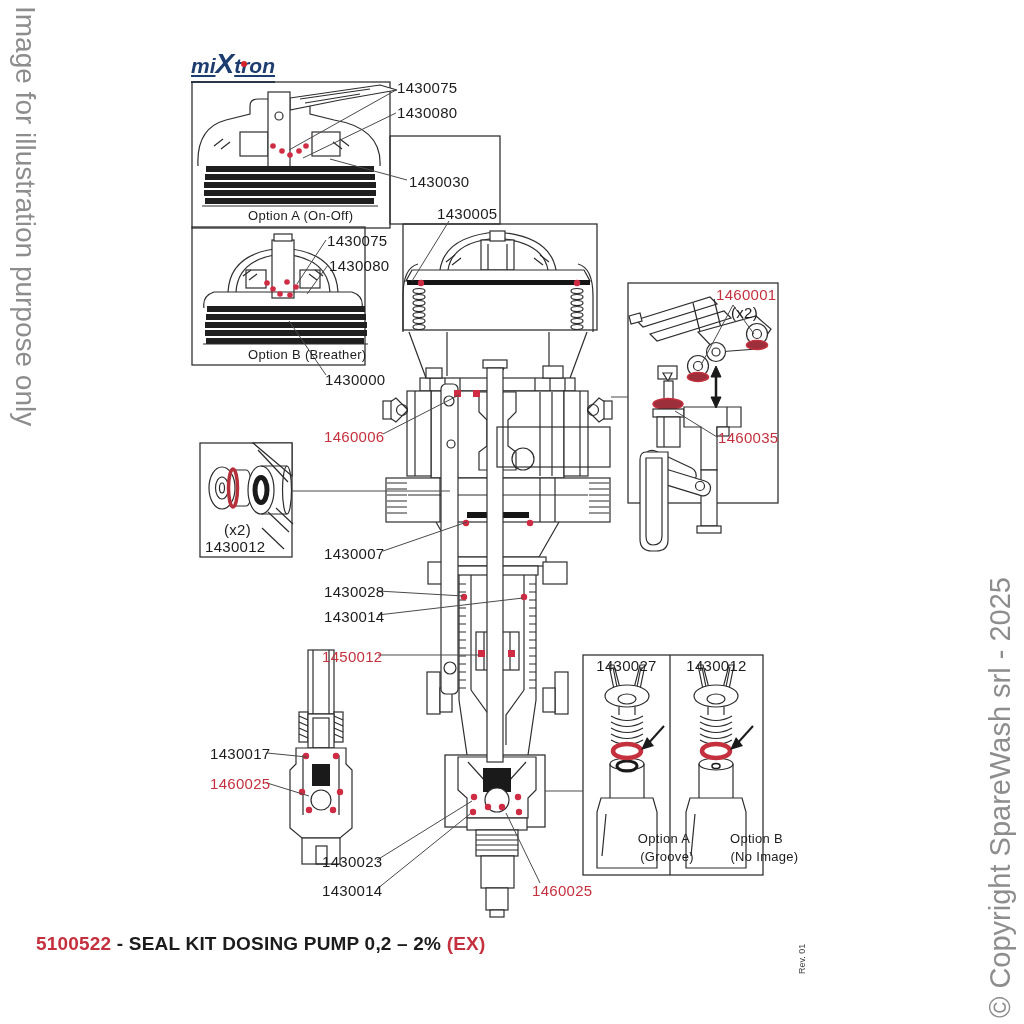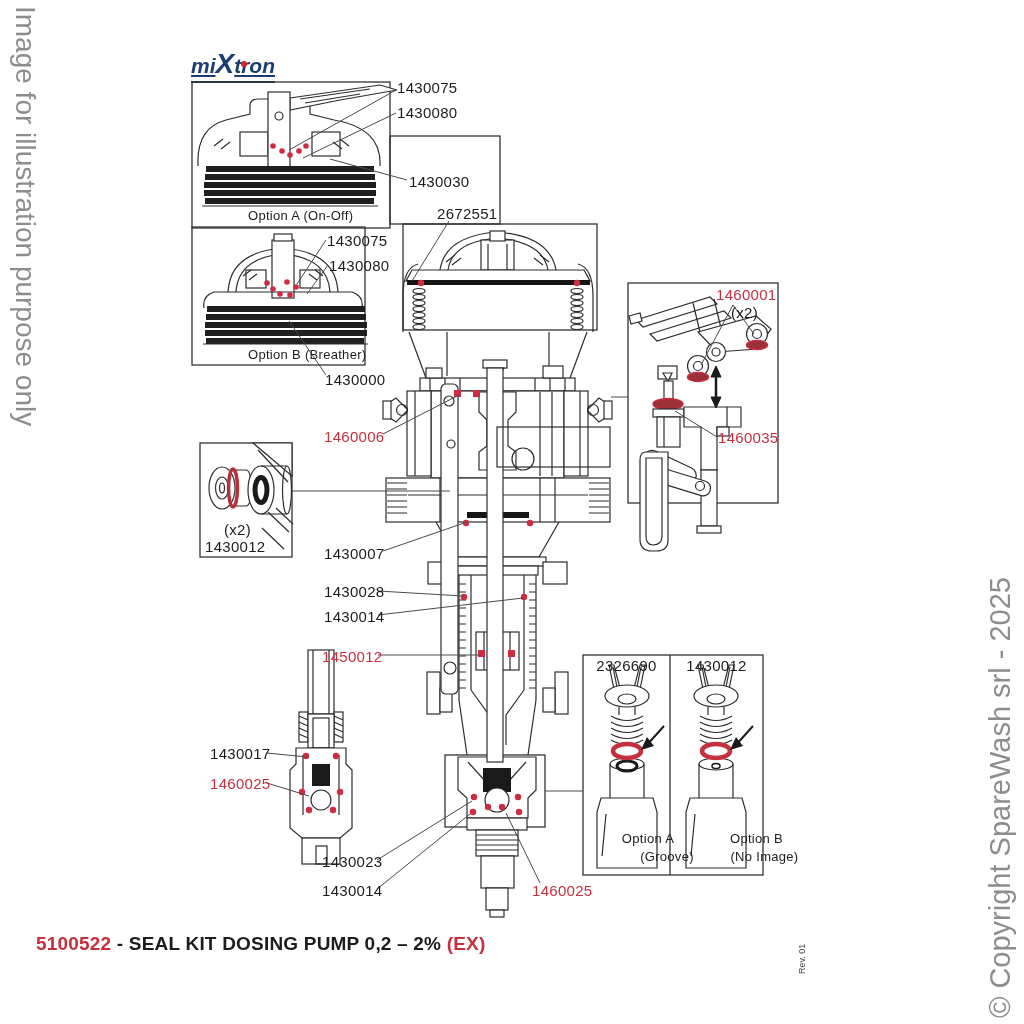--- a/index.html
+++ b/index.html
@@ -364,45 +364,45 @@
       <line x1="733" y1="305" x2="701" y2="365"></line>
       <line x1="717" y1="437" x2="675" y2="411"></line>
       <line x1="545" y1="791" x2="583" y2="791"></line>
       <line x1="611" y1="397" x2="628" y2="397"></line>
     </g>
   </svg>
 
   <div class="plabel" style="left:397px;top:79px">1430075</div>
   <div class="plabel" style="left:397px;top:104px">1430080</div>
   <div class="plabel" style="left:409px;top:173px">1430030</div>
-  <div class="plabel" style="left:437px;top:205px">2672551</div>
+  <div class="plabel" style="left:437px;top:205px">1430005</div>
   <div class="plabel" style="left:327px;top:232px">1430075</div>
   <div class="plabel" style="left:329px;top:257px">1430080</div>
   <div class="plabel" style="left:325px;top:371px">1430000</div>
   <div class="plabel red" style="left:324px;top:428px">1460006</div>
   <div class="plabel" style="left:224px;top:521px">(x2)</div>
   <div class="plabel" style="left:205px;top:538px">1430012</div>
   <div class="plabel" style="left:324px;top:545px">1430007</div>
   <div class="plabel" style="left:324px;top:583px">1430028</div>
   <div class="plabel" style="left:324px;top:608px">1430014</div>
   <div class="plabel red" style="left:322px;top:648px">1450012</div>
   <div class="plabel" style="left:210px;top:745px">1430017</div>
   <div class="plabel red" style="left:210px;top:775px">1460025</div>
   <div class="plabel" style="left:322px;top:853px">1430023</div>
   <div class="plabel" style="left:322px;top:882px">1430014</div>
   <div class="plabel red" style="left:532px;top:882px">1460025</div>
   <div class="plabel red" style="left:716px;top:286px">1460001</div>
   <div class="plabel" style="left:731px;top:304px">(x2)</div>
   <div class="plabel red" style="left:718px;top:429px">1460035</div>
-  <div class="plabel ctr" style="left:583px;top:657px;width:87px">2326690</div>
+  <div class="plabel ctr" style="left:583px;top:657px;width:87px">1430027</div>
   <div class="plabel ctr" style="left:670px;top:657px;width:93px">1430012</div>
 
   <div class="plabel cap13" style="left:200px;top:208px">Option A (On-Off)</div>
   <div class="plabel cap13" style="left:200px;top:347px">Option B (Breather)</div>
-  <div class="plabel cap13 ctr" style="left:567px;top:831px;width:66px">Option A</div>
+  <div class="plabel cap13 ctr" style="left:583px;top:831px;width:66px">Option A</div>
   <div class="plabel cap13 ctr" style="left:583px;top:849px;width:72px">(Groove)</div>
   <div class="plabel cap13 ctr" style="left:670px;top:831px;width:77px">Option B</div>
   <div class="plabel cap13 ctr" style="left:670px;top:849px;width:93px">(No Image)</div>
 
   <div id="title">
     <span class="red">5100522</span><span> - SEAL KIT DOSING PUMP 0,2 – 2% </span><span class="red">(EX)</span>
   </div>
 </div>
 
 </body></html>

